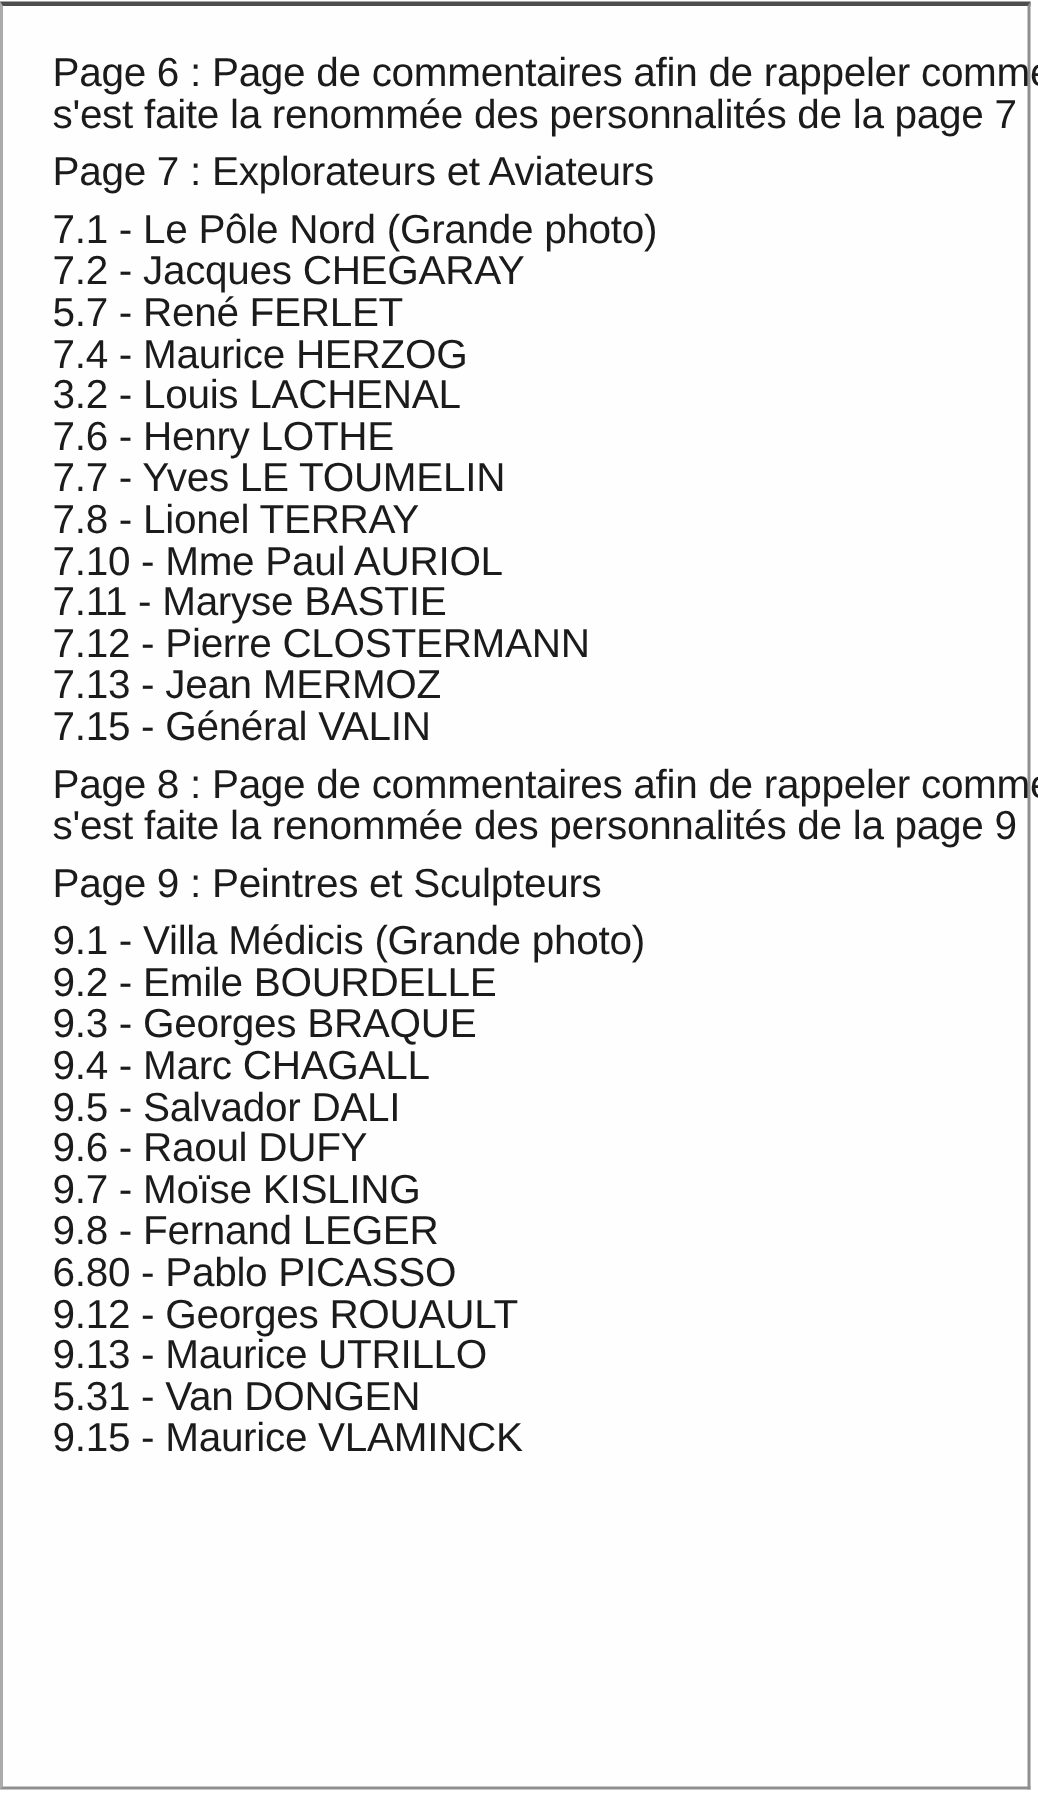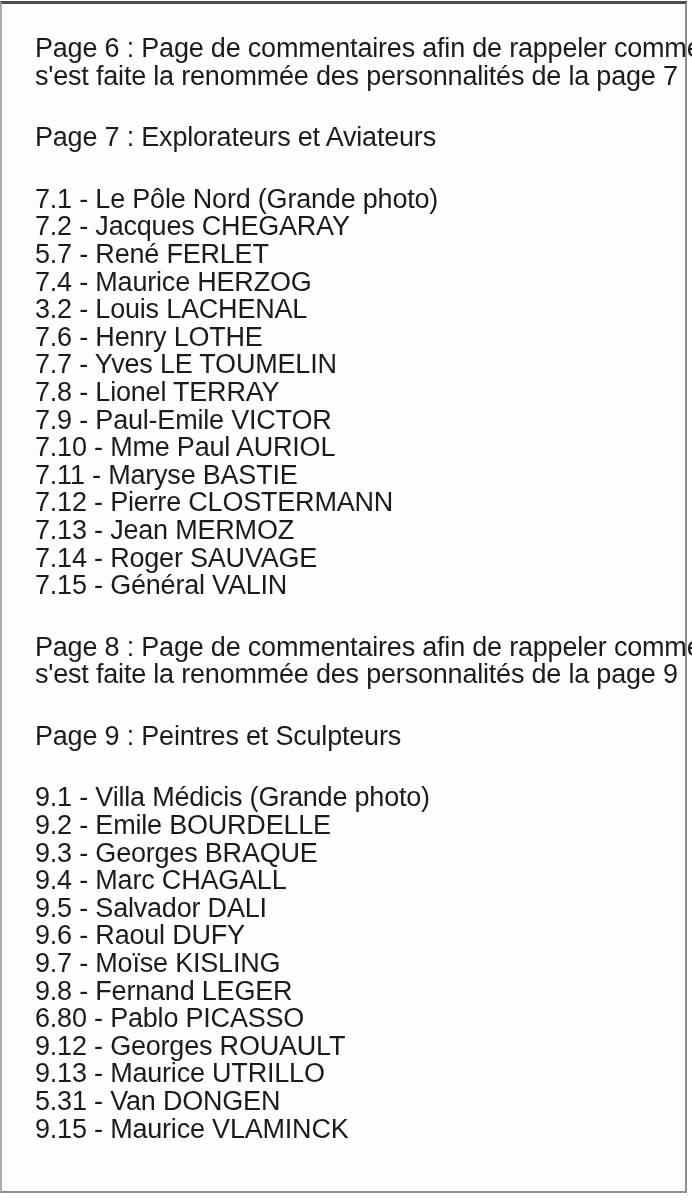--- a/index.html
+++ b/index.html
@@ -29,21 +29,21 @@
     padding: 31px 18px 0 33px;
   }
   .content {
     font-size: 27px;
     line-height: 27.6px;
     letter-spacing: -0.2px;
     color: #1b1b1b;
     font-weight: 400;
   }
   .block + .block {
-    margin-top: 34px; 
+    margin-top: 11px; 
   }
   .line {
     white-space: pre;
   }
 </style>
 </head>
 <body>
 
 <div class="scan-page">
   <div class="content" id="doc-content">
@@ -56,26 +56,24 @@
       </div>
       <div class="block">
         <div class="line">7.1 - Le Pôle Nord (Grande photo)</div>
         <div class="line">7.2 - Jacques CHEGARAY</div>
         <div class="line">5.7 - René FERLET</div>
         <div class="line">7.4 - Maurice HERZOG</div>
         <div class="line">3.2 - Louis LACHENAL</div>
         <div class="line">7.6 - Henry LOTHE</div>
         <div class="line">7.7 - Yves LE TOUMELIN</div>
         <div class="line">7.8 - Lionel TERRAY</div>
-        <div class="line">7.9 - Paul-Emile VICTOR</div>
         <div class="line">7.10 - Mme Paul AURIOL</div>
         <div class="line">7.11 - Maryse BASTIE</div>
         <div class="line">7.12 - Pierre CLOSTERMANN</div>
         <div class="line">7.13 - Jean MERMOZ</div>
-        <div class="line">7.14 - Roger SAUVAGE</div>
         <div class="line">7.15 - Général VALIN</div>
       </div>
       <div class="block">
         <div class="line">Page 8 : Page de commentaires afin de rappeler comment</div>
         <div class="line">s'est faite la renommée des personnalités de la page 9</div>
       </div>
       <div class="block">
         <div class="line">Page 9 : Peintres et Sculpteurs</div>
       </div>
       <div class="block">

